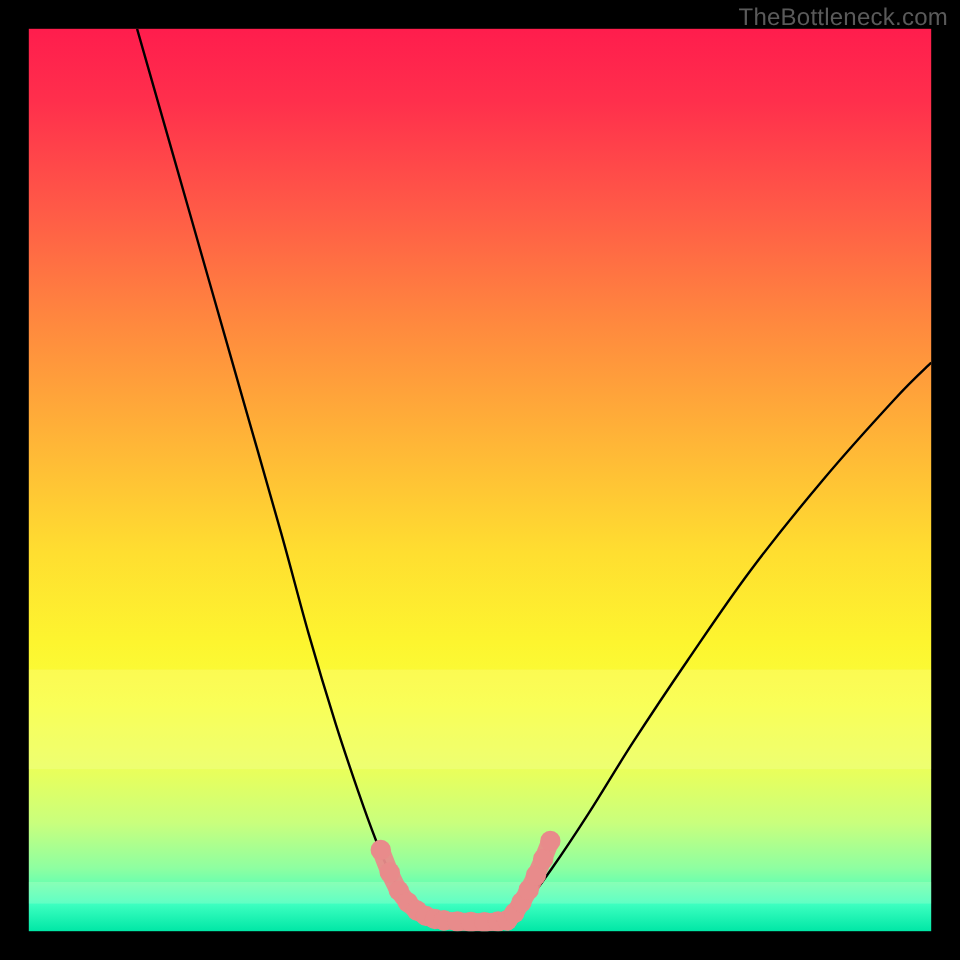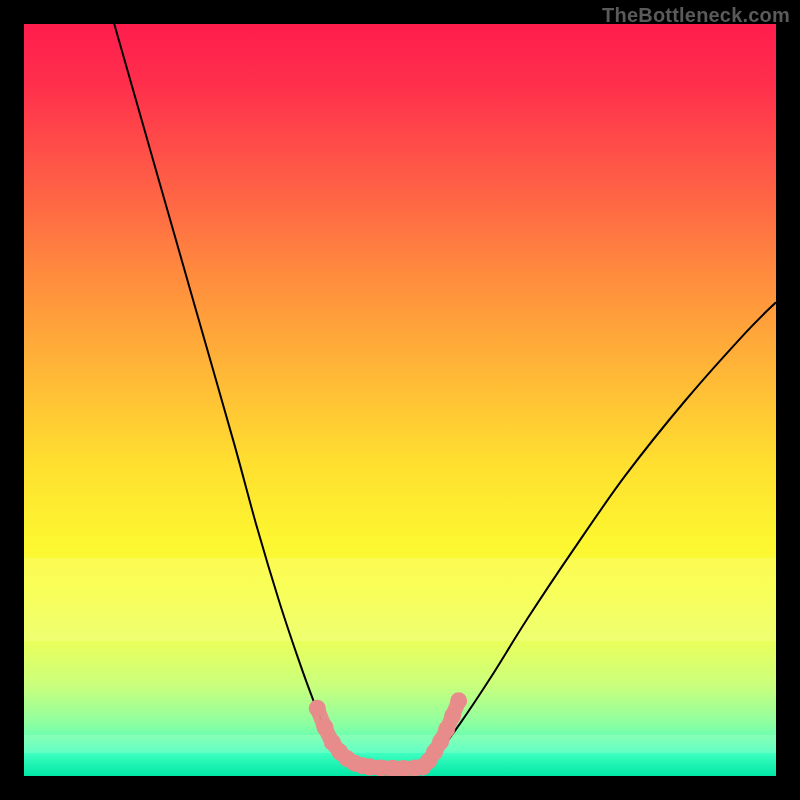--- a/index.html
+++ b/index.html
@@ -31,21 +31,21 @@
       #8effa1 93%,
       #3dffc0 97%,
       #00e7a6 100%);
   }
   .watermark {
     position: absolute;
     top: 4px;
     right: 10px;
     color: #5a5a5a;
     font-size: 20px;
-    font-weight: 700;
+    font-weight: 400;
     letter-spacing: 0.2px;
   }
   svg.curves {
     position: absolute;
     left: 0;
     top: 0;
     width: 752px;
     height: 752px;
   }
   .light-band {

